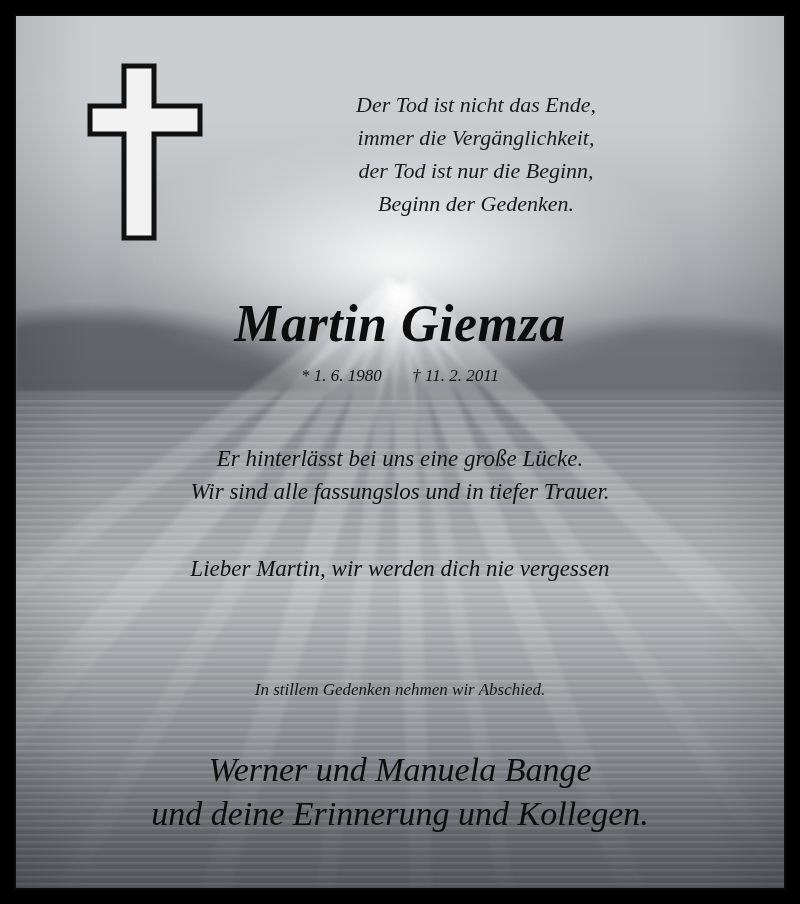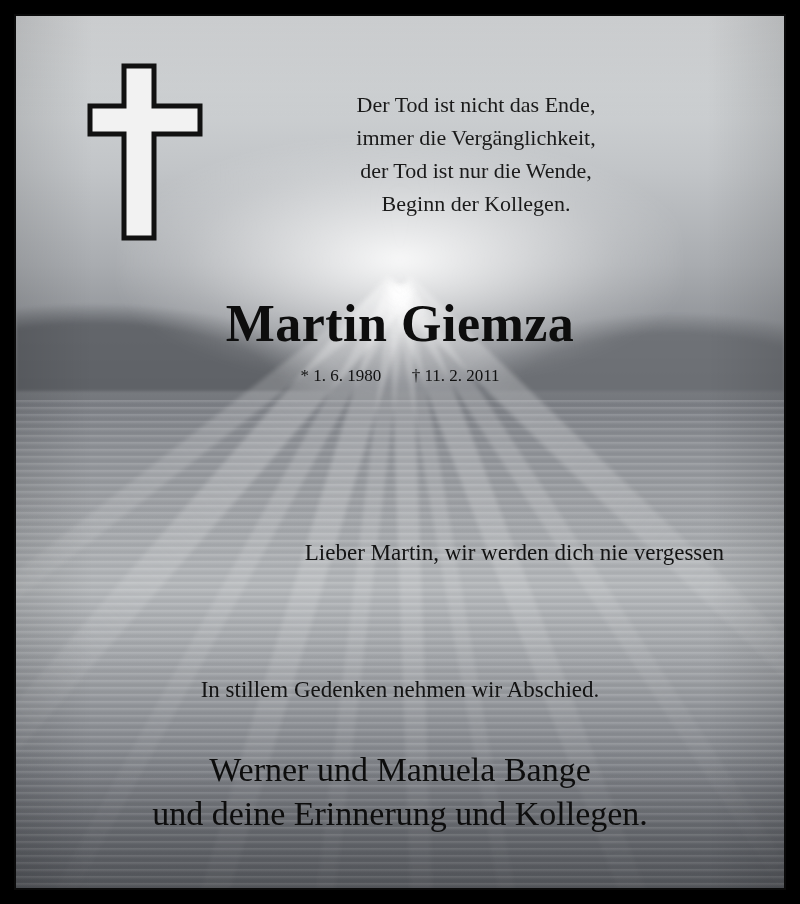--- a/index.html
+++ b/index.html
@@ -24,20 +24,21 @@
   }
 
   .inner-frame {
     position: relative;
     width: 100%;
     height: 100%;
     box-sizing: border-box;
     border: 2px solid #0a0a0a;
     overflow: hidden;
     background: #0ea5e9;
+    font-style: italic;
   }
 
   
   .bg {
     position: absolute;
     inset: 0;
     overflow: hidden;
   }
   .bg-sky {
     position: absolute;
@@ -182,22 +183,22 @@
 
   .para {
     position: absolute;
     left: 60px;
     right: 60px;
     font-size: 23px;
     line-height: 33px;
     color: #131313;
   }
   .para-1 { top: 426px; }
-  .para-2 { top: 520px; text-align: right; }
-  .para-3 { top: 657px; font-size: 23px; }
+  .para-2 { top: 536px; }
+  .para-3 { top: 657px; font-size: 17px; }
 
   .signature {
     position: absolute;
     left: 40px;
     right: 40px;
     top: 732px;
     font-size: 34px;
     line-height: 44px;
     color: #0d0d0d;
   }
@@ -234,32 +235,36 @@
         <svg viewBox="0 0 120 180" width="120" height="180" aria-hidden="true">
           <g fill="#f2f2f2" stroke="#111111" stroke-width="5" stroke-linejoin="miter">
             <polygon points="40,4 70,4 70,44 116,44 116,72 70,72 70,176 40,176 40,72 6,72 6,44 40,44"></polygon>
           </g>
         </svg>
       </div>
 
       <div class="verse">
         <div>Der Tod ist nicht das Ende,</div>
         <div>immer die Vergänglichkeit,</div>
-        <div>der Tod ist nur die Wende,</div>
-        <div>Beginn der Kollegen.</div>
+        <div>der Tod ist nur die Beginn,</div>
+        <div>Beginn der Gedenken.</div>
       </div>
 
       <div class="name">Martin Giemza</div>
 
       <div class="dates">
         <span>* 1. 6. 1980</span>
         <span class="sep"></span>
         <span>† 11. 2. 2011</span>
       </div>
 
+      <div class="para para-1">
+        <div>Er hinterlässt bei uns eine große Lücke.</div>
+        <div>Wir sind alle fassungslos und in tiefer Trauer.</div>
+      </div>
 
       <div class="para para-2">
         <div>Lieber Martin, wir werden dich nie vergessen</div>
       </div>
 
       <div class="para para-3">
         <div>In stillem Gedenken nehmen wir Abschied.</div>
       </div>
 
       <div class="signature">

